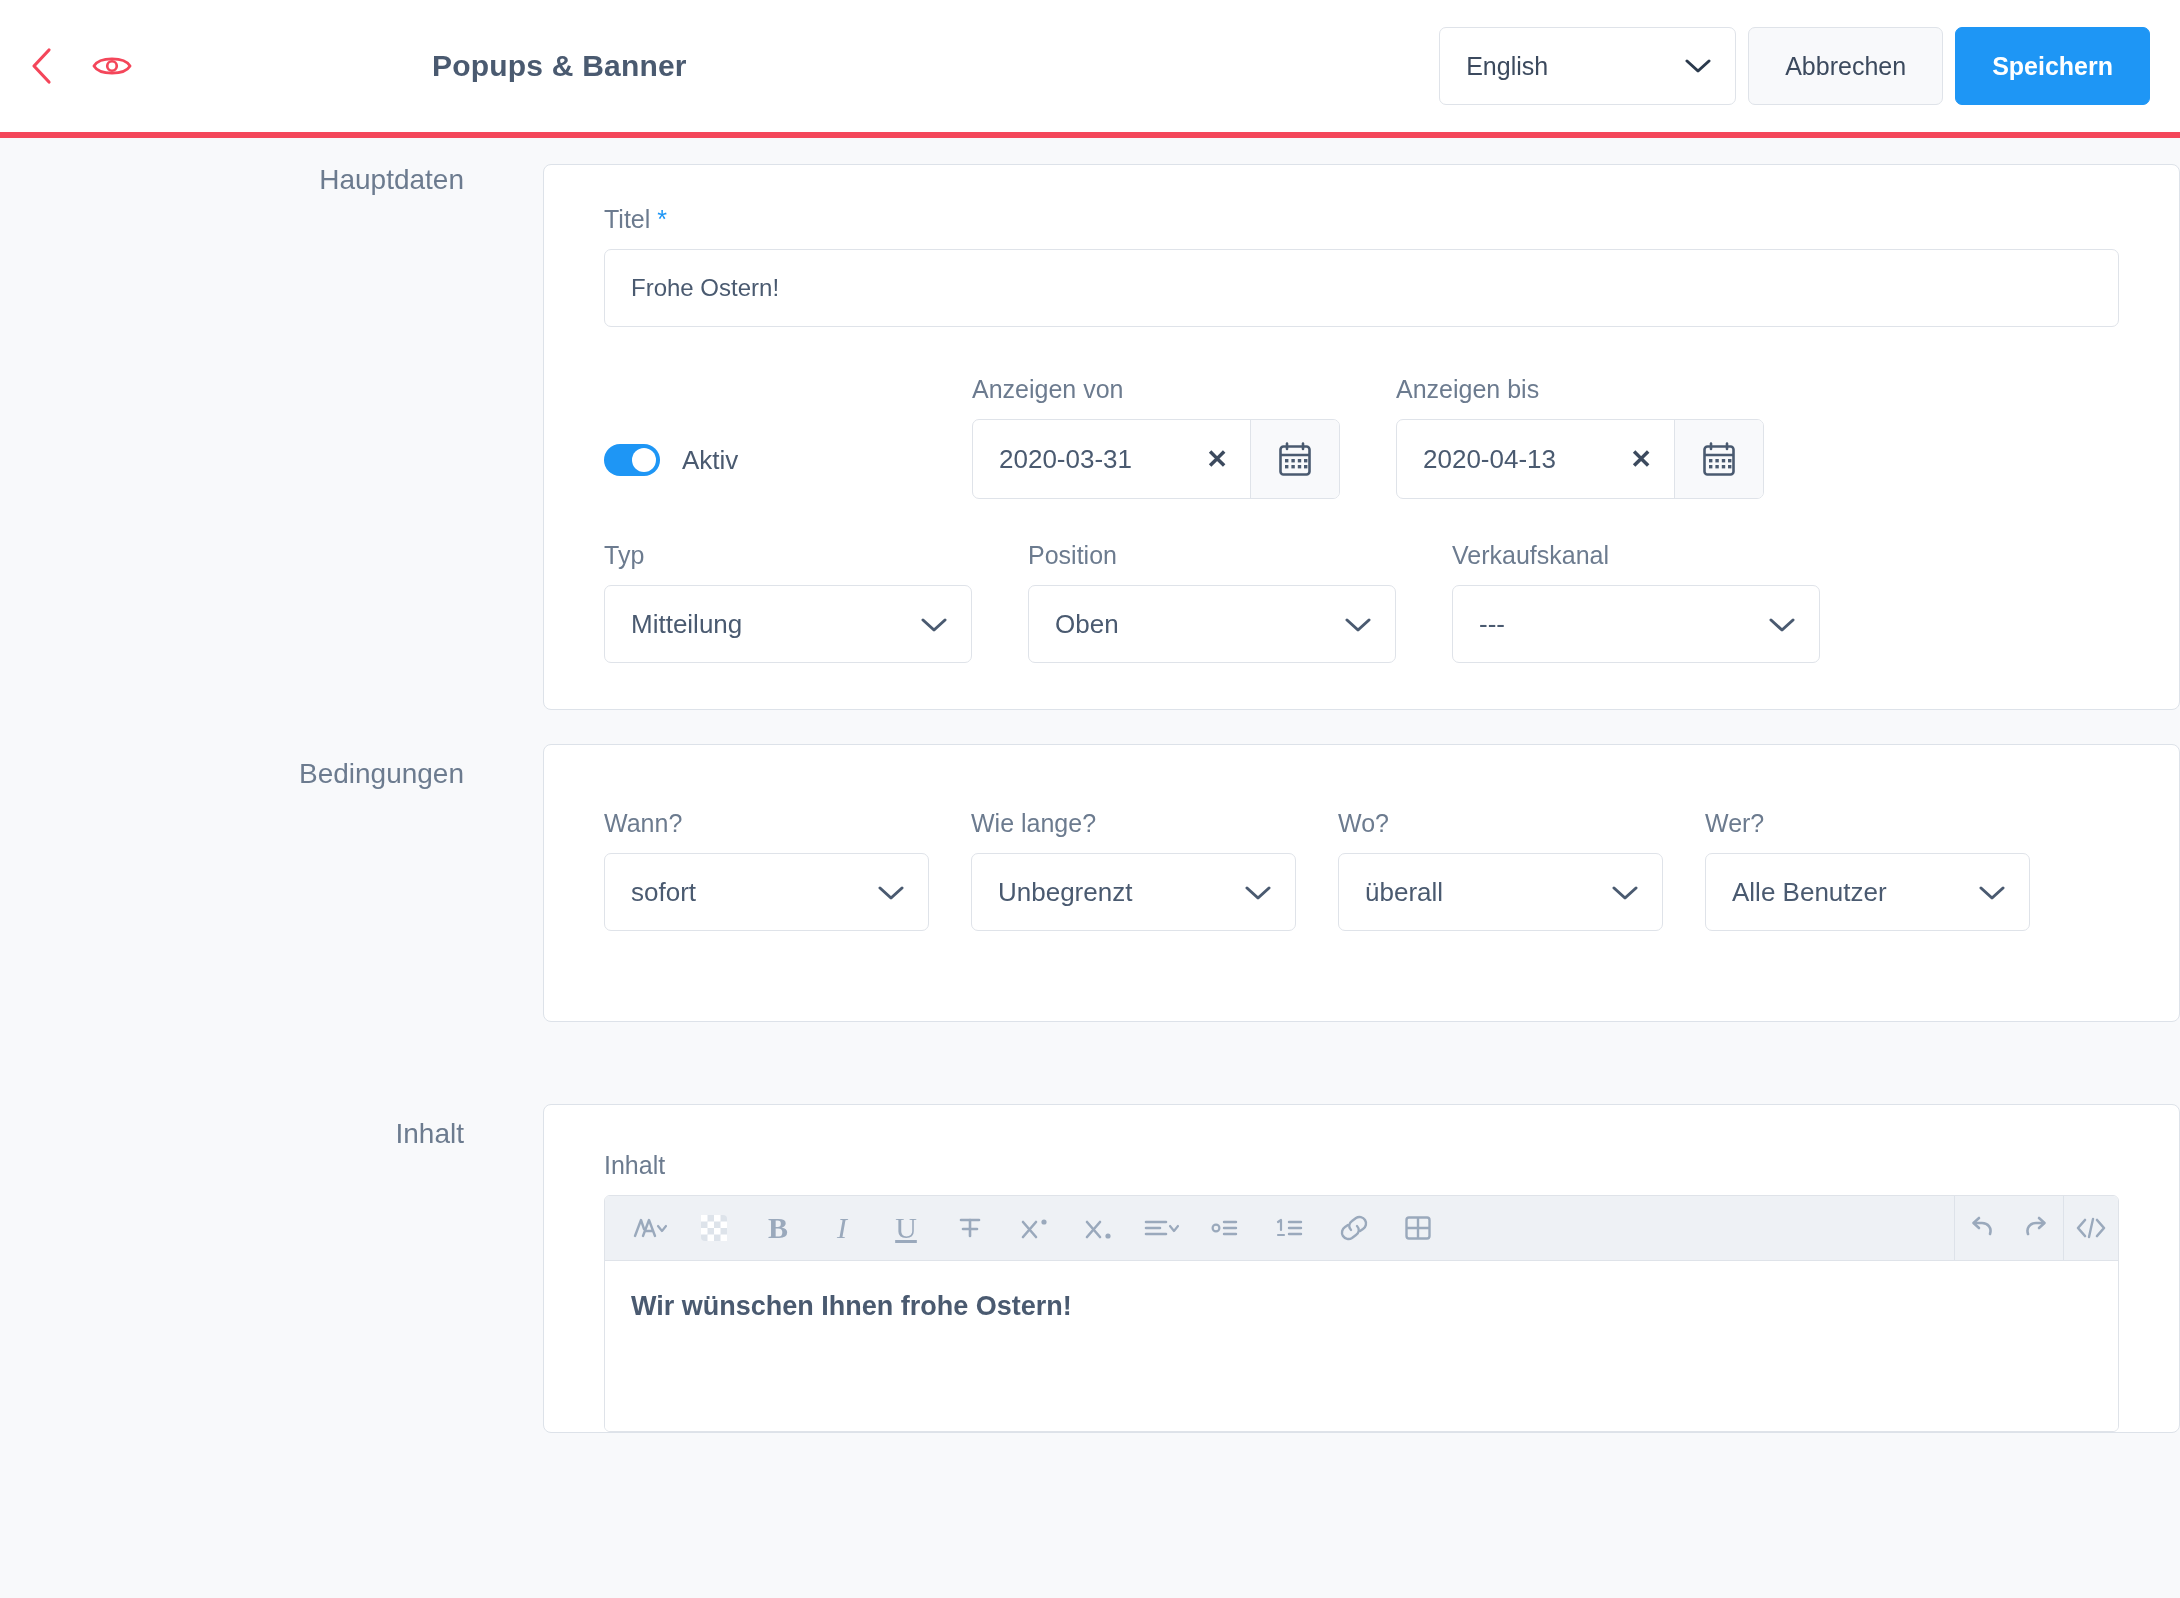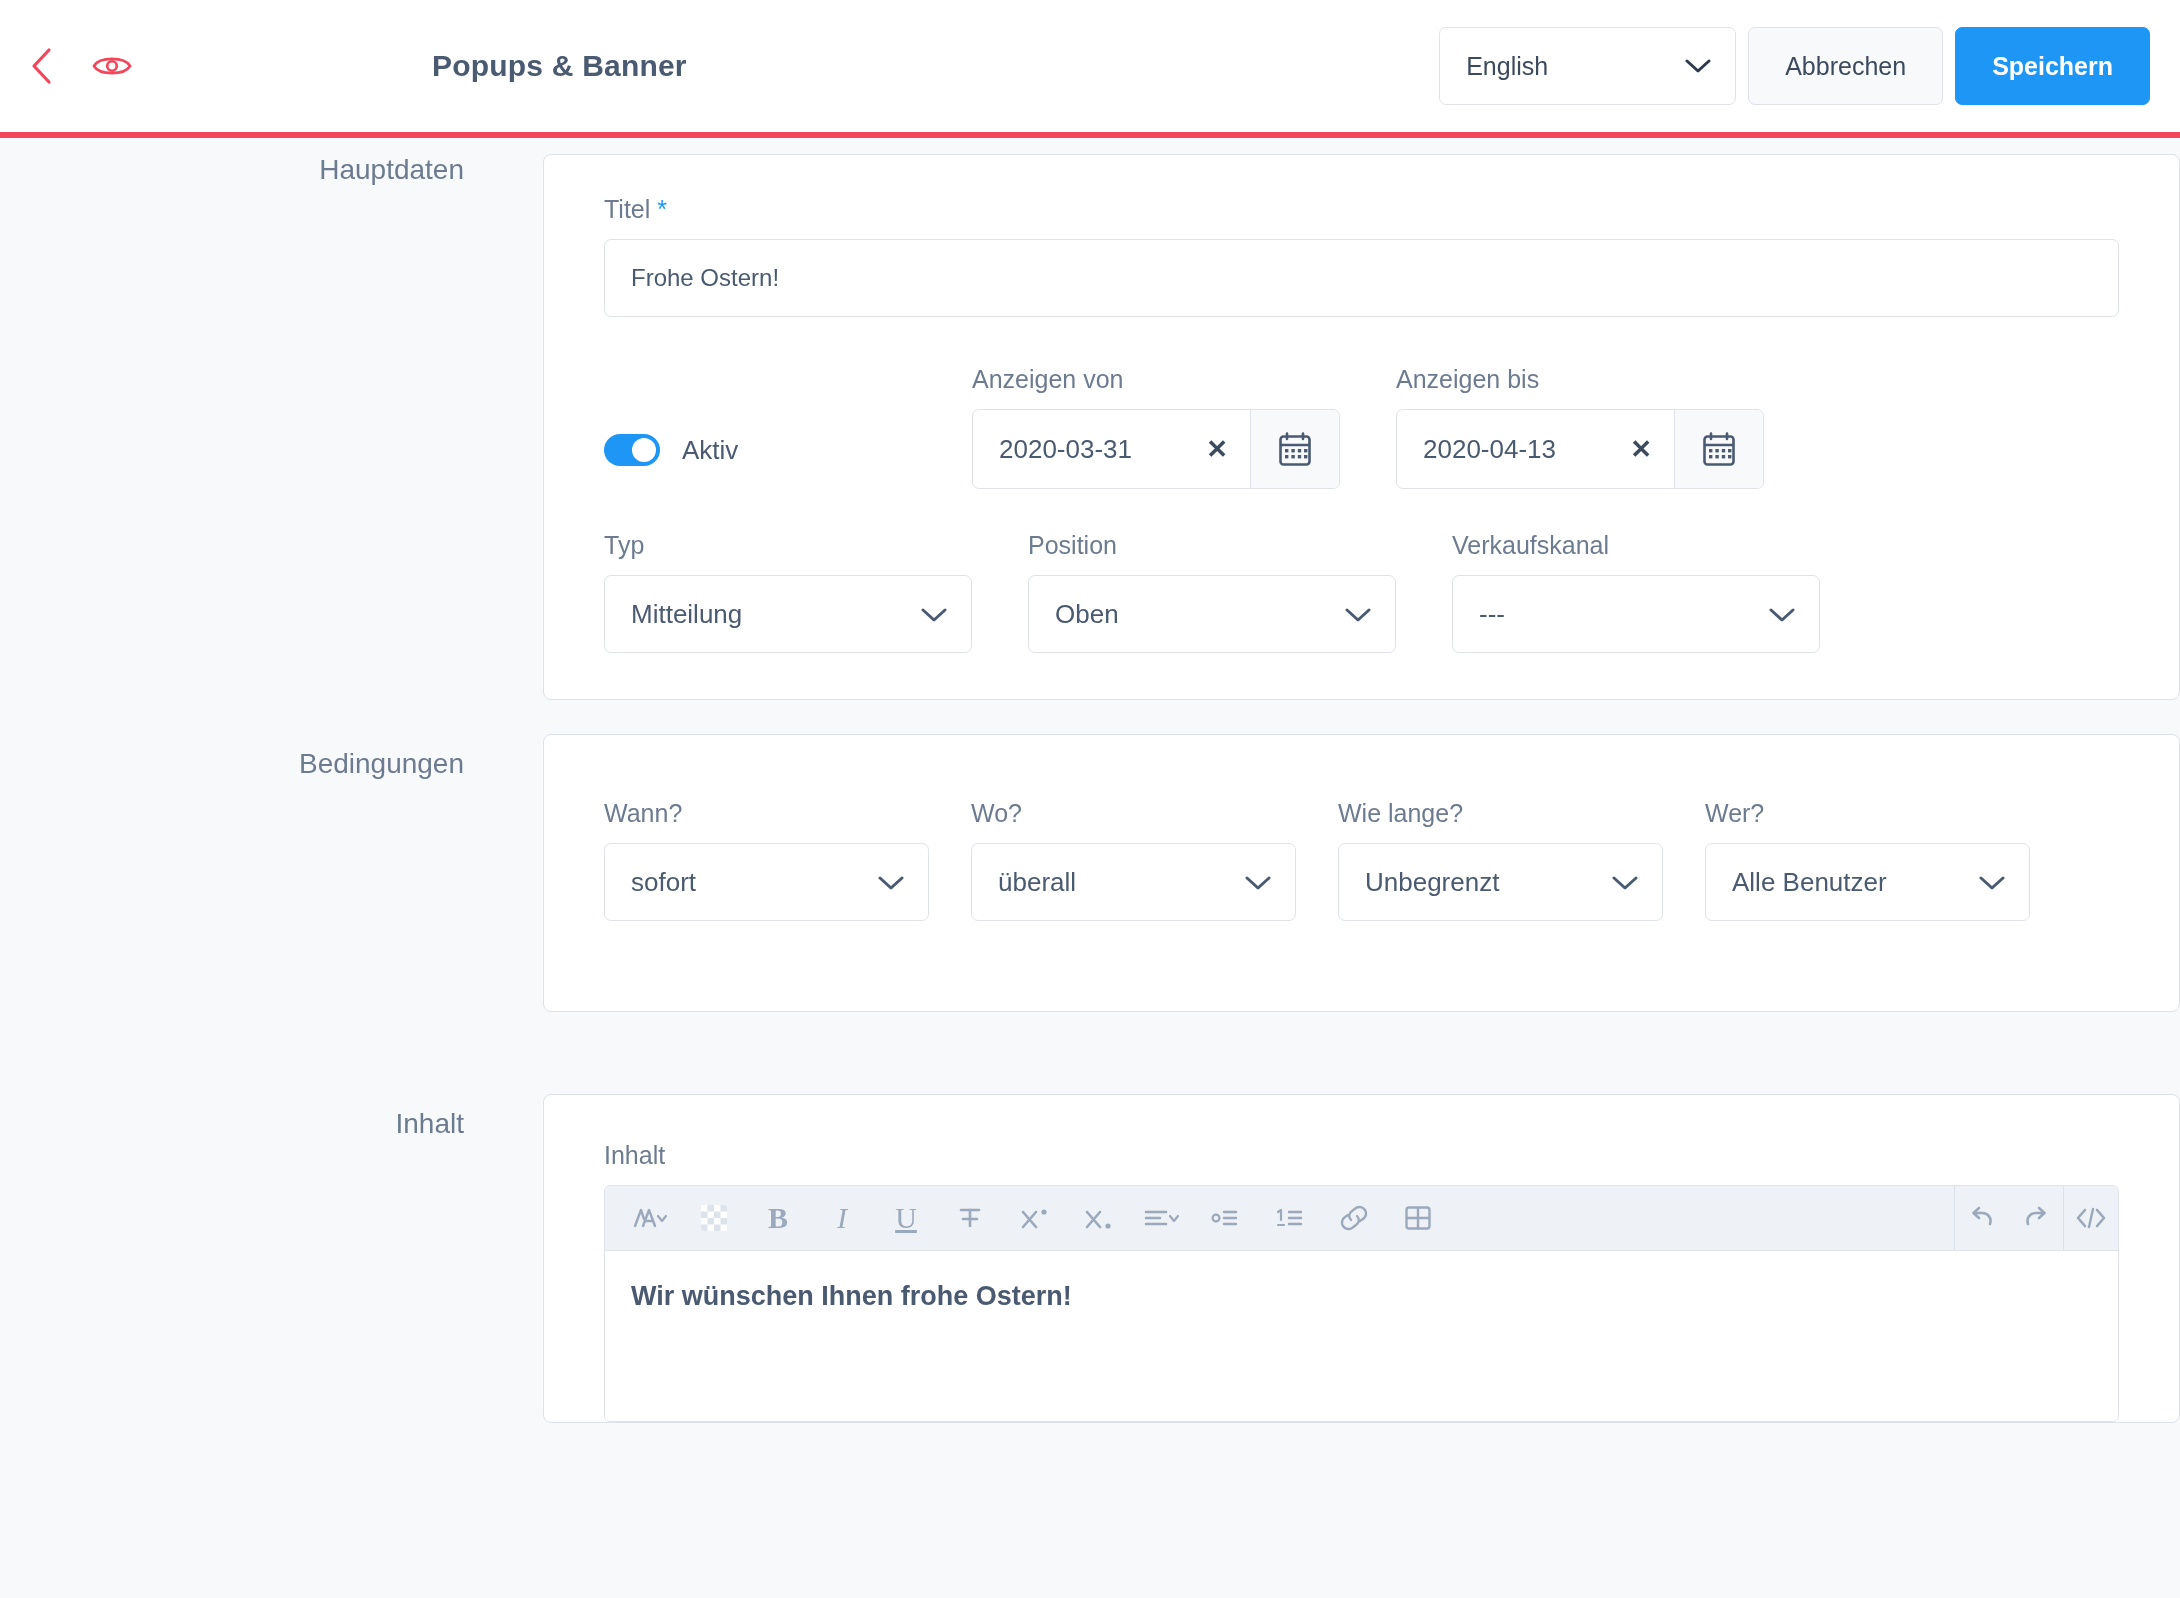--- a/index.html
+++ b/index.html
@@ -101,21 +101,21 @@
     font-weight: 600;
   }
   .red-rule {
     height: 6px;
     background: #f4465a;
     width: 100%;
   }
 
   
   .content {
-    padding-top: 16px;
+    padding-top: 26px;
   }
   .section {
     display: flex;
     align-items: flex-start;
   }
   .section-label {
     width: 464px;
     text-align: right;
     font-size: 28px;
     color: #6c7b8f;
@@ -487,34 +487,34 @@
             <div class="select">
               <span>sofort</span>
               <span>
                 <svg width="26" height="16" viewBox="0 0 26 16" fill="none">
                     <path d="M2 3 L13 13 L24 3" stroke="#4a5a70" stroke-width="3" stroke-linecap="round" stroke-linejoin="round"></path>
                   </svg>
               </span>
             </div>
           </div>
           <div class="col-4 gap-right-42">
-            <label class="field-label">Wo?</label>
+            <label class="field-label">Wie lange?</label>
             <div class="select">
-              <span>überall</span>
+              <span>Unbegrenzt</span>
               <span>
                 <svg width="26" height="16" viewBox="0 0 26 16" fill="none">
                     <path d="M2 3 L13 13 L24 3" stroke="#4a5a70" stroke-width="3" stroke-linecap="round" stroke-linejoin="round"></path>
                   </svg>
               </span>
             </div>
           </div>
           <div class="col-4 gap-right-42">
-            <label class="field-label">Wie lange?</label>
+            <label class="field-label">Wo?</label>
             <div class="select">
-              <span>Unbegrenzt</span>
+              <span>überall</span>
               <span>
                 <svg width="26" height="16" viewBox="0 0 26 16" fill="none">
                     <path d="M2 3 L13 13 L24 3" stroke="#4a5a70" stroke-width="3" stroke-linecap="round" stroke-linejoin="round"></path>
                   </svg>
               </span>
             </div>
           </div>
           <div class="col-4">
             <label class="field-label">Wer?</label>
             <div class="select">

